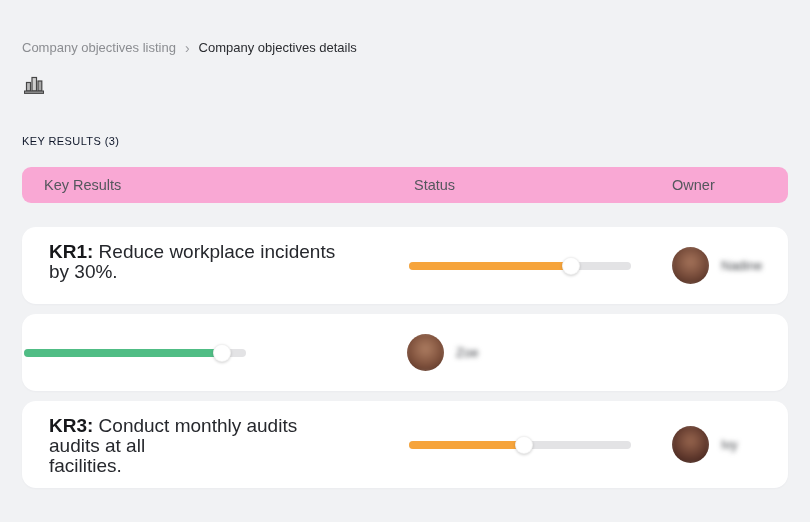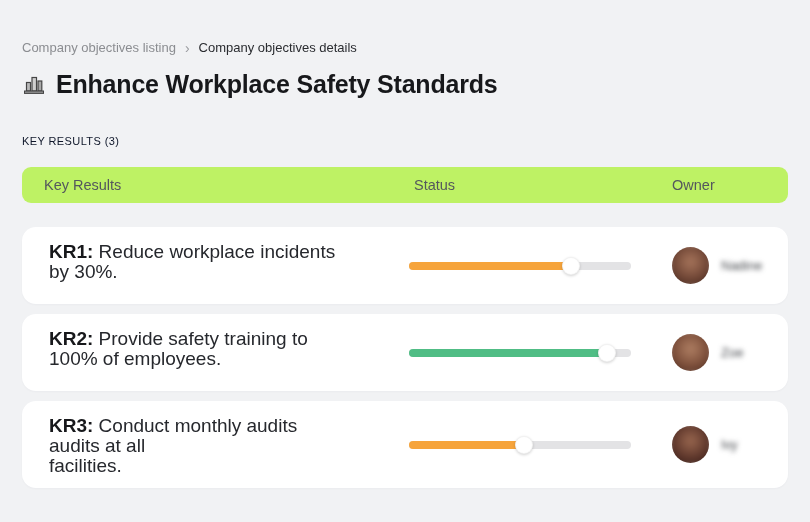--- a/index.html
+++ b/index.html
@@ -20,21 +20,21 @@
   
   .title-row { display: flex; align-items: center; gap: 10px; margin-top: 13px; height: 30px; }
   .title-icon { width: 24px; height: 24px; display: inline-flex; align-items: flex-end; }
   .page-title { font-size: 25px; font-weight: 700; color: #17181b; letter-spacing: -0.2px; }
 
   
   .section-label { margin-top: 34px; font-size: 11px; color: #0f172a; letter-spacing: 0.4px; line-height: 16px; }
 
   
   .table-header {
-    margin-top: 18px; height: 36px; background: #bef264; border-radius: 9px;
+    margin-top: 18px; height: 36px; background: #f9a8d4; border-radius: 9px;
     display: grid; grid-template-columns: 385px 265px 1fr; align-items: center;
     font-size: 14.5px; color: #54575d; font-weight: 500;
   }
   .th-key { padding-left: 22px; }
   .th-status { padding-left: 7px; }
 
   
   .rows { margin-top: 24px; }
   .kr-row {
     background: #ffffff; border-radius: 14px; min-height: 77px; margin-bottom: 10px;
@@ -73,21 +73,20 @@
 
   <div class="title-row">
     <span class="title-icon">
       <svg width="24" height="24" viewBox="0 0 24 24">
         <rect x="4.5" y="10.5" width="4" height="8.5" fill="#b9b9b9" stroke="#454545" stroke-width="1.2"></rect>
         <rect x="10" y="5.5" width="4.5" height="13.5" fill="#cfcfcf" stroke="#454545" stroke-width="1.2"></rect>
         <rect x="16" y="9" width="3.8" height="10" fill="#a8a8a8" stroke="#454545" stroke-width="1.2"></rect>
         <rect x="2.5" y="19" width="19" height="2.4" fill="#8f8f8f" stroke="#454545" stroke-width="1"></rect>
       </svg>
     </span>
-    <h1 class="page-title">Enhance Workplace Safety Standards</h1>
   </div>
 
   <div class="section-label">KEY RESULTS (3)</div>
 
   <div class="table-header">
     <div class="th-key">Key Results</div>
     <div class="th-status">Status</div>
     <div class="th-owner">Owner</div>
   </div>
 
@@ -104,21 +103,20 @@
       </div>
       <div class="owner-cell">
         <div class="avatar">
             <div class="avatar-img" style="background: radial-gradient(circle at 50% 42%, rgb(168, 118, 92) 0%, rgb(110, 68, 52) 52%, rgb(44, 26, 22) 100%);"></div>
           </div>
         <span class="owner-name">Nadine</span>
       </div>
     </div>
 
     <div class="kr-row">
-      <div class="kr-cell"><span class="kr-label">KR2:</span><span> Provide safety training to 100% of employees.</span></div>
       <div>
         <div class="slider">
           <div class="track"></div>
           <div class="fill" style="width: 89%; background: rgb(80, 189, 133);"></div>
           <div class="knob" style="left: calc(89% - 9px);"></div>
         </div>
       </div>
       <div class="owner-cell">
         <div class="avatar">
             <div class="avatar-img" style="background: radial-gradient(circle at 50% 42%, rgb(176, 128, 100) 0%, rgb(122, 76, 56) 52%, rgb(53, 33, 27) 100%);"></div>

